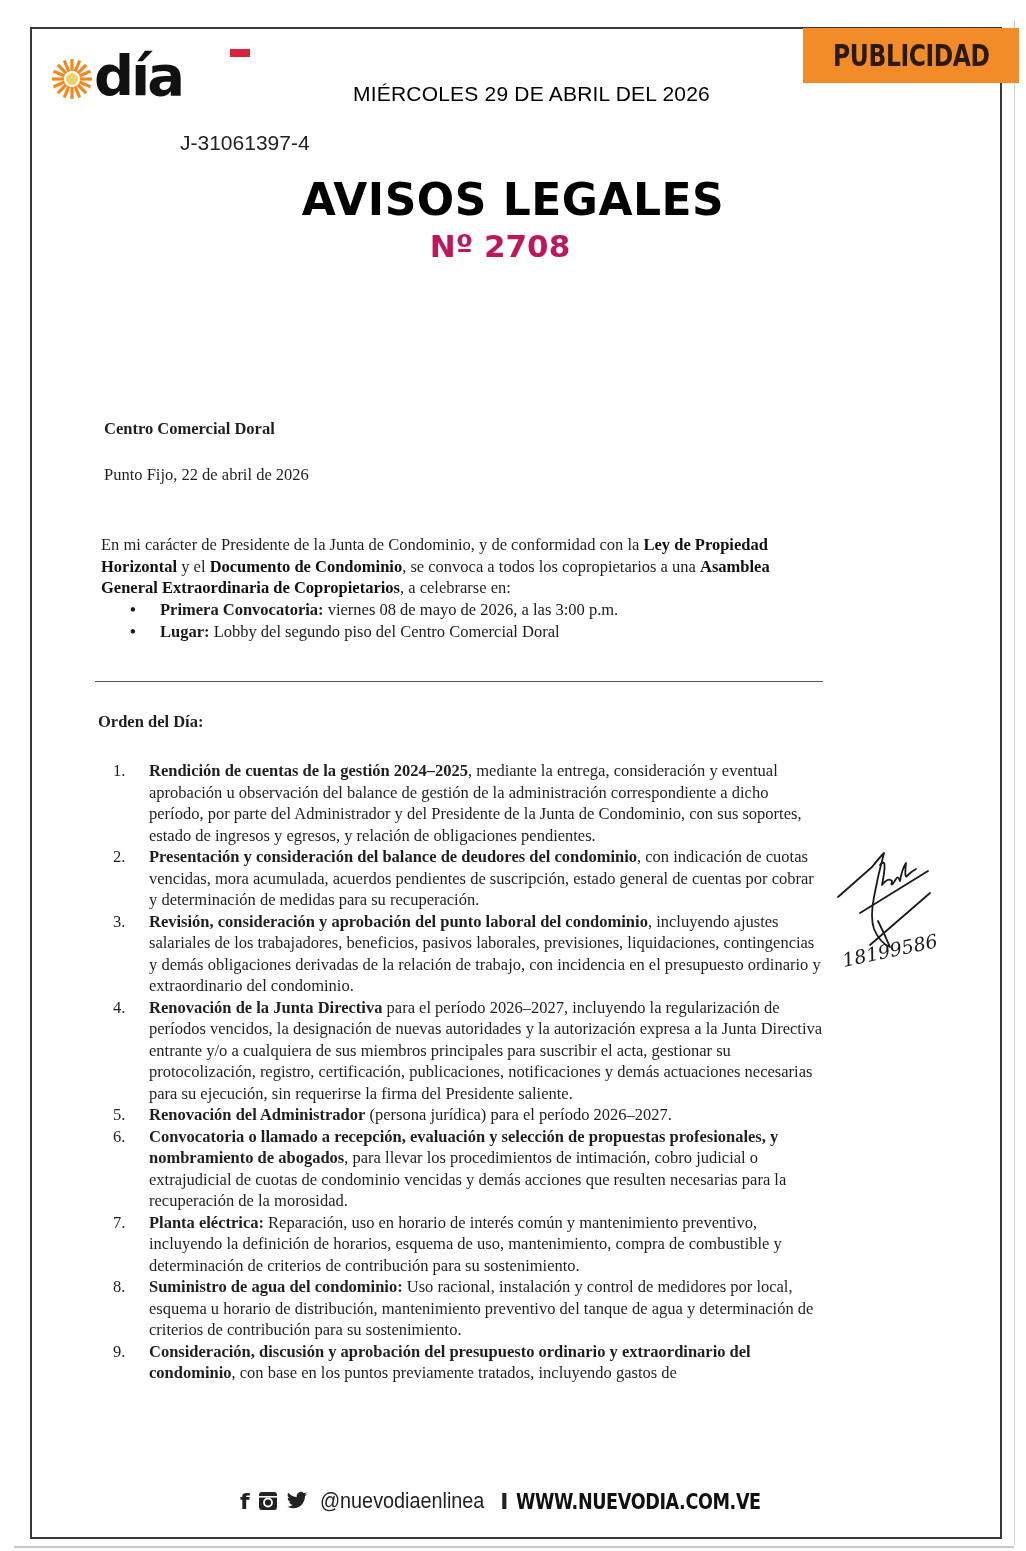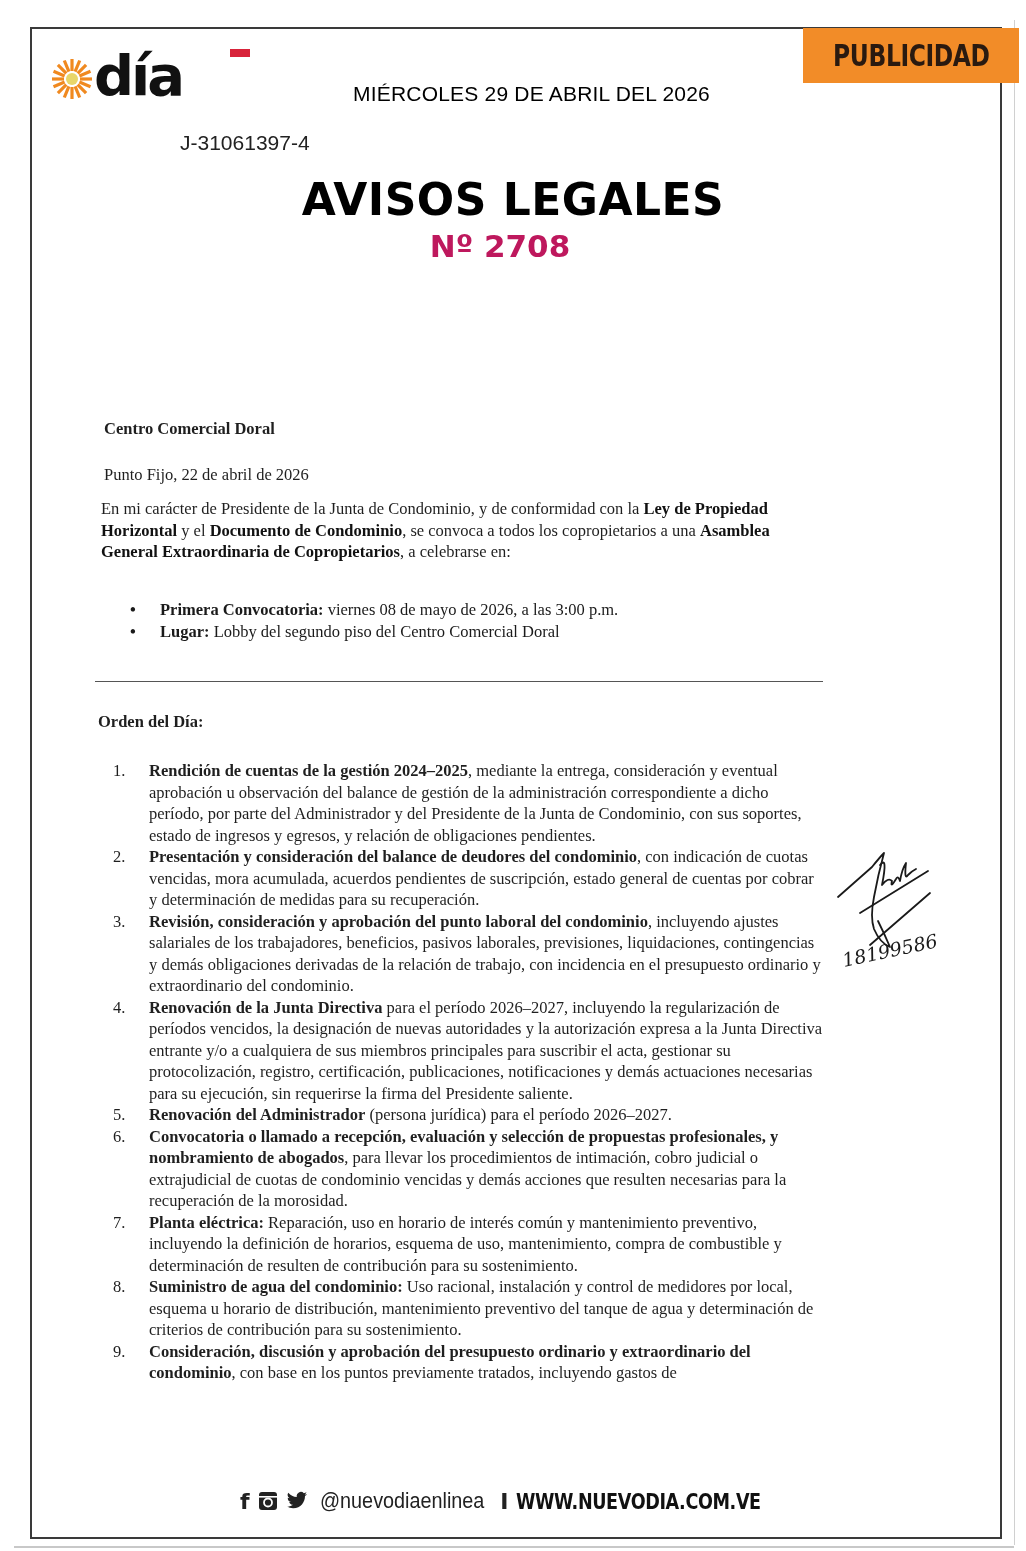--- a/index.html
+++ b/index.html
@@ -34,21 +34,21 @@
   .main-title { position:absolute; left:0; width:1026px; top:174px; text-align:center;
     font-family:"DejaVu Sans", sans-serif; font-weight:bold; font-size:44px; color:#000; letter-spacing:0.5px; }
   .notice-num { position:absolute; left:0; width:1000px; top:228px; text-align:center;
     font-family:"DejaVu Sans", sans-serif; font-weight:bold; font-size:31px; color:#be185d; }
   .conv-title { position:absolute; left:100px; width:730px; top:316px; text-align:center;
     font-size:23.5px; line-height:28px; text-decoration: underline; text-underline-offset: 3px; color:#1a1a1a; letter-spacing:0.2px; }
   .p { position:absolute; font-size:16.5px; line-height:21.5px; color:#1f1f1f; }
   .p b { font-weight:bold; color:#111; }
   .entity { left:104px; top:418px; font-weight:bold; }
   .place-date { left:104px; top:464px; }
-  .intro { left:101px; top:498px; width:720px; }
+  .intro { left:101px; top:534px; width:720px; }
   .bullets { position:absolute; left:130px; top:599px; margin:0; padding:0; list-style:none; font-size:16.5px; line-height:21.5px; }
   .bullets li { position:relative; padding-left:30px; }
   .bullet-dot { position:absolute; left:0; top:0; font-weight:bold; }
   .divider { position:absolute; left:95px; top:681px; width:728px; height:1px; background:#555; }
   .orden-title { left:98px; top:711px; font-weight:bold;text-align:center; }
   .agenda { position:absolute; left:113px; top:760px; width:712px; margin:0; padding:0; list-style:none; font-size:16.5px; line-height:21.5px; color:#1f1f1f; }
   .agenda li { position:relative; padding-left:36px; }
   .agenda .num { position:absolute; left:0; top:0; }
   .signature { position:absolute; left:830px; top:835px; width:130px; height:140px; }
   .footer { position:absolute; left:240px; top:1488px; display:flex; align-items:center; gap:8px; }
@@ -117,21 +117,21 @@
 
 <div class="p orden-title">Orden del Día:</div>
 
 <ol class="agenda">
   <li><span class="num">1.</span><b>Rendición de cuentas de la gestión 2024–2025</b><span>, mediante la entrega, consideración y eventual aprobación u observación del balance de gestión de la administración correspondiente a dicho período, por parte del Administrador y del Presidente de la Junta de Condominio, con sus soportes, estado de ingresos y egresos, y relación de obligaciones pendientes.</span></li>
   <li><span class="num">2.</span><b>Presentación y consideración del balance de deudores del condominio</b><span>, con indicación de cuotas vencidas, mora acumulada, acuerdos pendientes de suscripción, estado general de cuentas por cobrar y determinación de medidas para su recuperación.</span></li>
   <li><span class="num">3.</span><b>Revisión, consideración y aprobación del punto laboral del condominio</b><span>, incluyendo ajustes salariales de los trabajadores, beneficios, pasivos laborales, previsiones, liquidaciones, contingencias y demás obligaciones derivadas de la relación de trabajo, con incidencia en el presupuesto ordinario y extraordinario del condominio.</span></li>
   <li><span class="num">4.</span><b>Renovación de la Junta Directiva</b><span> para el período 2026–2027, incluyendo la regularización de períodos vencidos, la designación de nuevas autoridades y la autorización expresa a la Junta Directiva entrante y/o a cualquiera de sus miembros principales para suscribir el acta, gestionar su protocolización, registro, certificación, publicaciones, notificaciones y demás actuaciones necesarias para su ejecución, sin requerirse la firma del Presidente saliente.</span></li>
   <li><span class="num">5.</span><b>Renovación del Administrador</b><span> (persona jurídica) para el período 2026–2027.</span></li>
   <li><span class="num">6.</span><b>Convocatoria o llamado a recepción, evaluación y selección de propuestas profesionales, y nombramiento de abogados</b><span>, para llevar los procedimientos de intimación, cobro judicial o extrajudicial de cuotas de condominio vencidas y demás acciones que resulten necesarias para la recuperación de la morosidad.</span></li>
-  <li><span class="num">7.</span><b>Planta eléctrica:</b><span> Reparación, uso en horario de interés común y mantenimiento preventivo, incluyendo la definición de horarios, esquema de uso, mantenimiento, compra de combustible y determinación de resulten de contribución para su sostenimiento.</span></li>
+  <li><span class="num">7.</span><b>Planta eléctrica:</b><span> Reparación, uso en horario de interés común y mantenimiento preventivo, incluyendo la definición de horarios, esquema de uso, mantenimiento, compra de combustible y determinación de criterios de contribución para su sostenimiento.</span></li>
   <li><span class="num">8.</span><b>Suministro de agua del condominio:</b><span> Uso racional, instalación y control de medidores por local, esquema u horario de distribución, mantenimiento preventivo del tanque de agua y determinación de criterios de contribución para su sostenimiento.</span></li>
   <li><span class="num">9.</span><b>Consideración, discusión y aprobación del presupuesto ordinario y extraordinario del condominio</b><span>, con base en los puntos previamente tratados, incluyendo gastos de</span></li>
 </ol>
 
 <svg class="signature" viewBox="0 0 130 140">
   <g fill="none" stroke="#1a1a1a" stroke-width="1.8" stroke-linecap="round" stroke-linejoin="round">
     <path d="M8 62 L42 32 Q50 22 54 18 Q48 40 44 62 Q40 82 44 94 Q50 108 60 112 Q54 98 48 86"></path>
     <path d="M50 30 Q58 20 52 50 Q58 42 62 46 Q60 54 66 44 Q68 40 70 46 Q72 34 76 28 Q74 46 78 40 Q82 36 86 34"></path>
     <path d="M30 78 L98 36"></path>
     <path d="M40 110 L100 58"></path>

